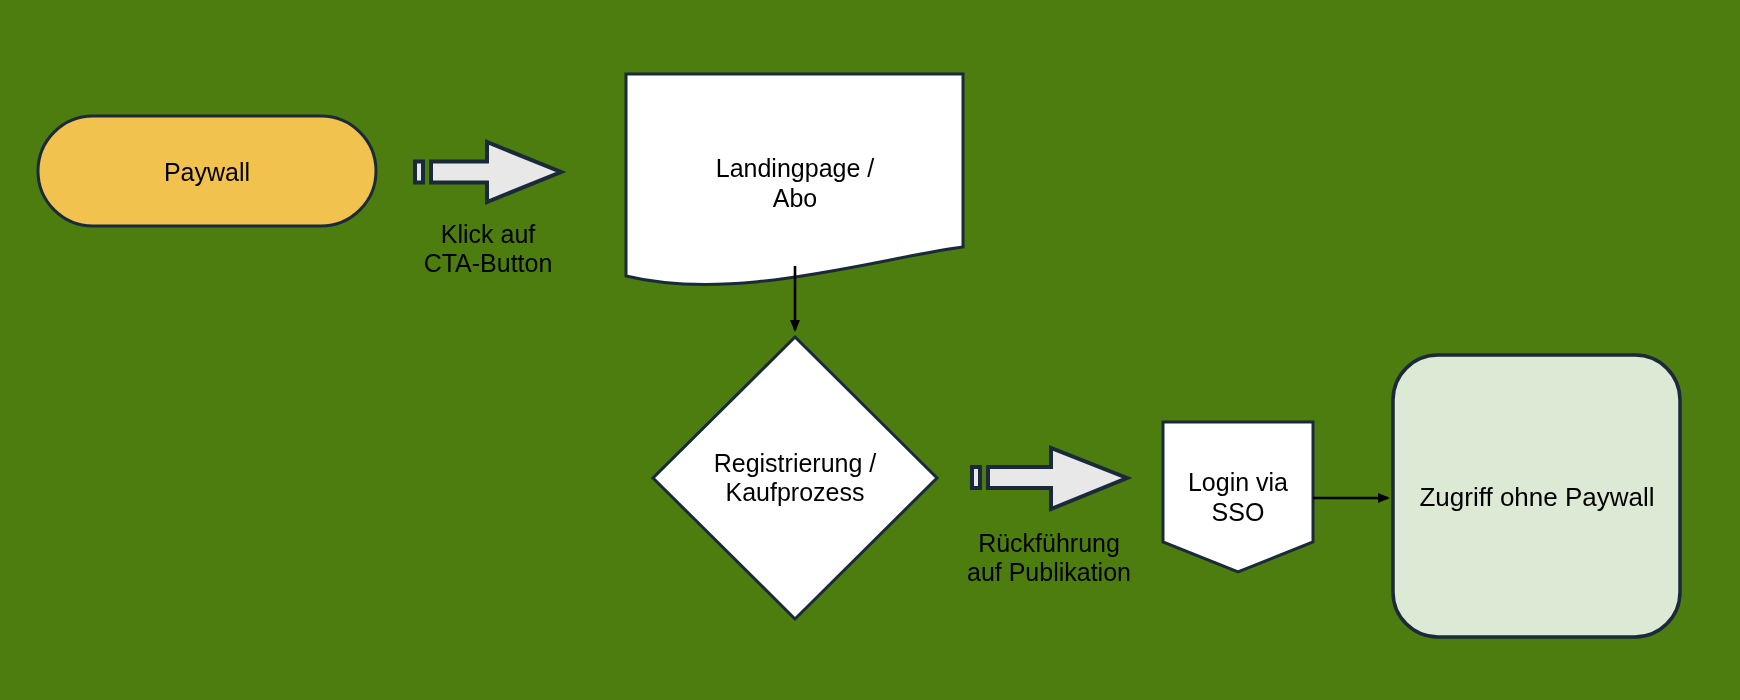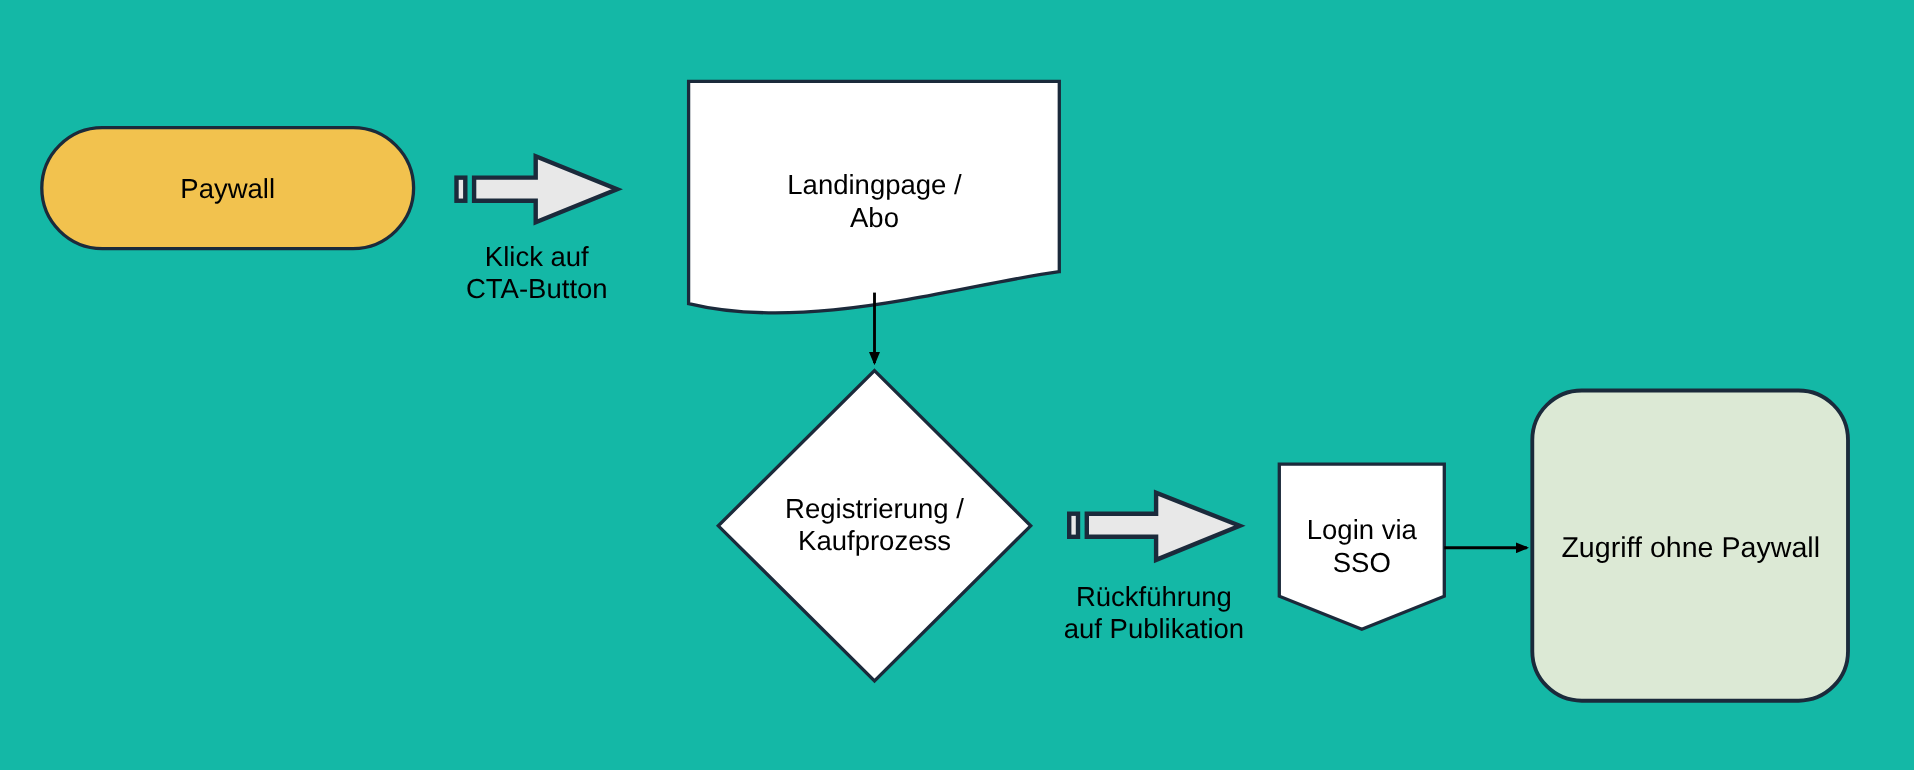--- a/index.html
+++ b/index.html
@@ -5,21 +5,21 @@
   html, body {
     margin: 0;
     padding: 0;
     background: #FFFFFF;
     font-family: "Liberation Sans", sans-serif;
   }
   .canvas {
     position: relative;
     width: 1740px;
     height: 700px;
-    background: #14b8a6;
+    background: #4d7c0f;
     overflow: hidden;
   }
   svg { display: block; }
   .shape-outline {
     stroke: #1B2A3B;
     stroke-width: 3;
   }
   .shape-white { fill: #FFFFFF; }
   .green-box { stroke-width: 3.5; }
   .block-arrow {

